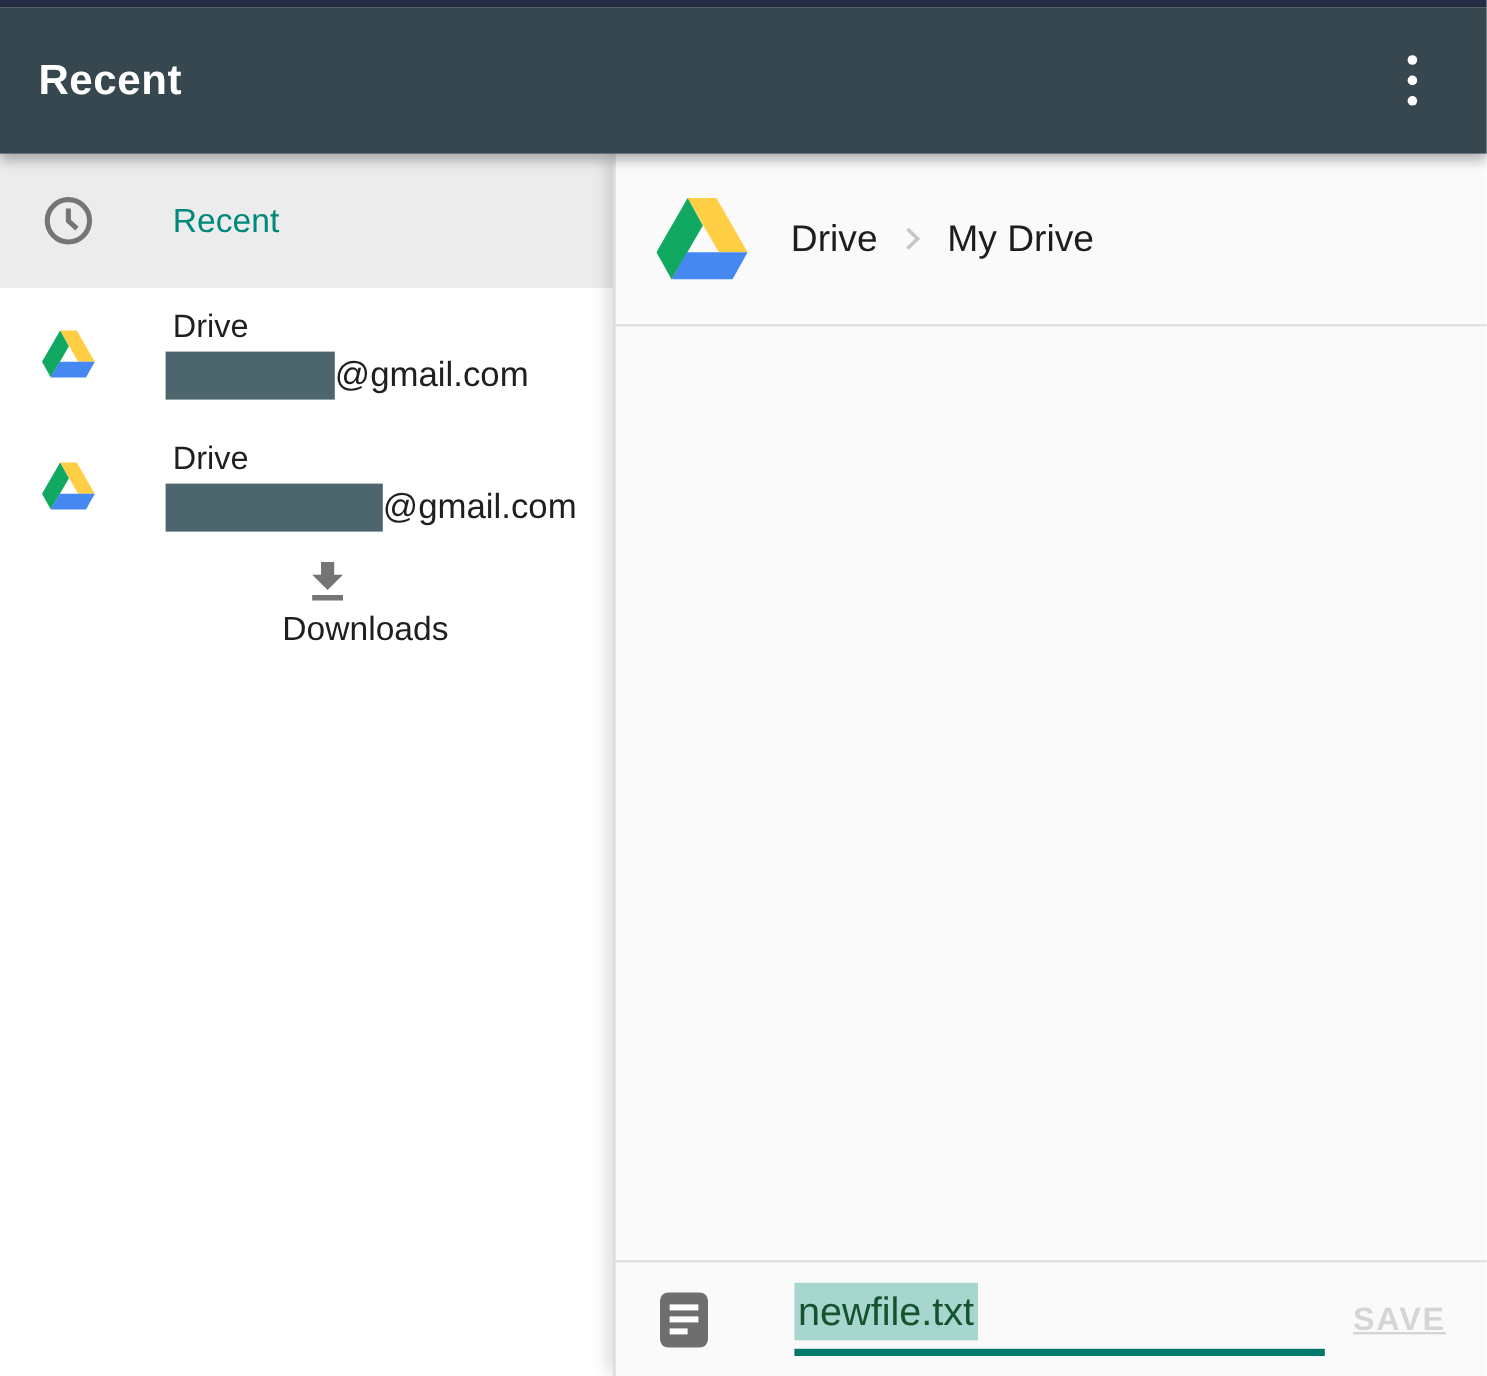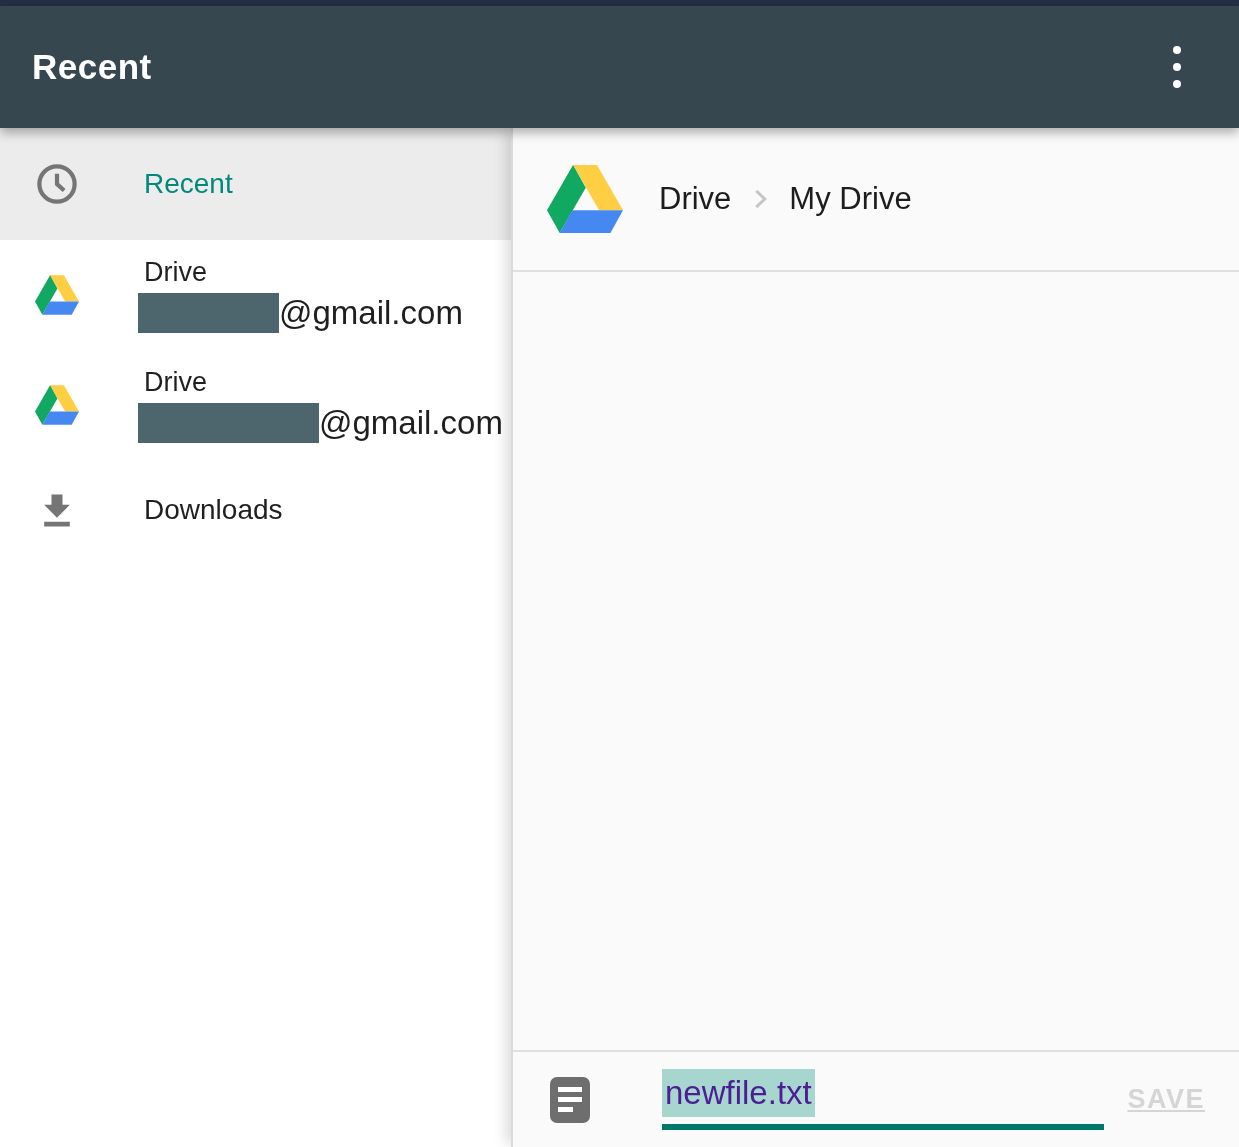--- a/index.html
+++ b/index.html
@@ -17,32 +17,32 @@
   .overflow-btn .dot { width:8px; height:8px; border-radius:50%; background:#ffffff; }
 
   
   .content { display:flex; height:1019px; position:relative; }
 
   .sidebar { width:511px; background:#ffffff; flex:none; position:relative; z-index:1; }
   .side-row { display:flex; align-items:center; padding-left:34px; }
   .side-row.selected { background:#ececec; }
   .row-recent   { height:112px; }
   .row-account  { height:110px; }
-  .row-downloads{ height:100px; }
+  .row-downloads{ height:100px;flex-direction:column; }
   .icon-box { width:46px; height:48px; flex:none; display:flex;
     align-items:center; justify-content:center; }
   .side-texts { margin-left:64px; }
   .side-label { font-size:28px; color:#1f1f1f; }
   .side-label.accent { color:#00897b; }
   .acct-title { font-size:27px; color:#1f1f1f; }
   .acct-email { display:flex; align-items:center; margin-top:5px; }
   .redact-box { height:40px; background:#4d666e; margin-left:-6px; flex:none; }
   .redact-w1 { width:141px; }
   .redact-w2 { width:181px; }
-  .email-domain { font-size:33px; color:#1f1f1f; }
+  .email-domain { font-size:29px; color:#1f1f1f; }
 
   
   .main { flex:1; background:#fafafa; display:flex; flex-direction:column;
     border-left:2px solid #dadada; position:relative; z-index:2;
     box-shadow:-9px 0 12px -3px rgba(0,0,0,0.13); }
   .panel-header { height:144px; flex:none; display:flex; align-items:center;
     padding-left:34px; border-bottom:2px solid #e0e0e0; }
   .bc-root-icon svg { display:block; }
   .bc-text { font-size:31px; color:#1d1d1d; }
   .bc-first { margin-left:36px; }
@@ -53,21 +53,21 @@
   .save-bar { height:97px; flex:none; border-top:2px solid #e0e0e0;
     display:flex; align-items:center; padding:0 30px 0 37px; }
   .doc-icon { width:40px; height:46px; background:#6e6e6e; border-radius:7px;
     position:relative; flex:none; }
   .doc-icon i { position:absolute; left:8px; height:5px; background:#ffffff; }
   .doc-icon .l1 { top:10px; width:24px; }
   .doc-icon .l2 { top:20px; width:24px; }
   .doc-icon .l3 { top:30px; width:15px; }
   .filename-wrap { margin-left:72px; width:442px;
     border-bottom:6px solid #00796b; padding-bottom:7px; }
-  .filename-text { display:inline-block; font-size:33px; color:#4c1d95;
+  .filename-text { display:inline-block; font-size:33px; color:#14532d;
     background:#a7d6cf; padding:5px 3px; }
   .save-btn { margin-left:auto; font-size:27px; font-weight:bold; color:#d5d5d5;
     letter-spacing:1.5px; background:none; border:none; padding:10px 4px;
     font-family:"Liberation Sans", sans-serif;text-decoration:underline; }
 </style>
 </head>
 <body>
 
 <div class="status-strip"></div>
 <header class="app-bar">

